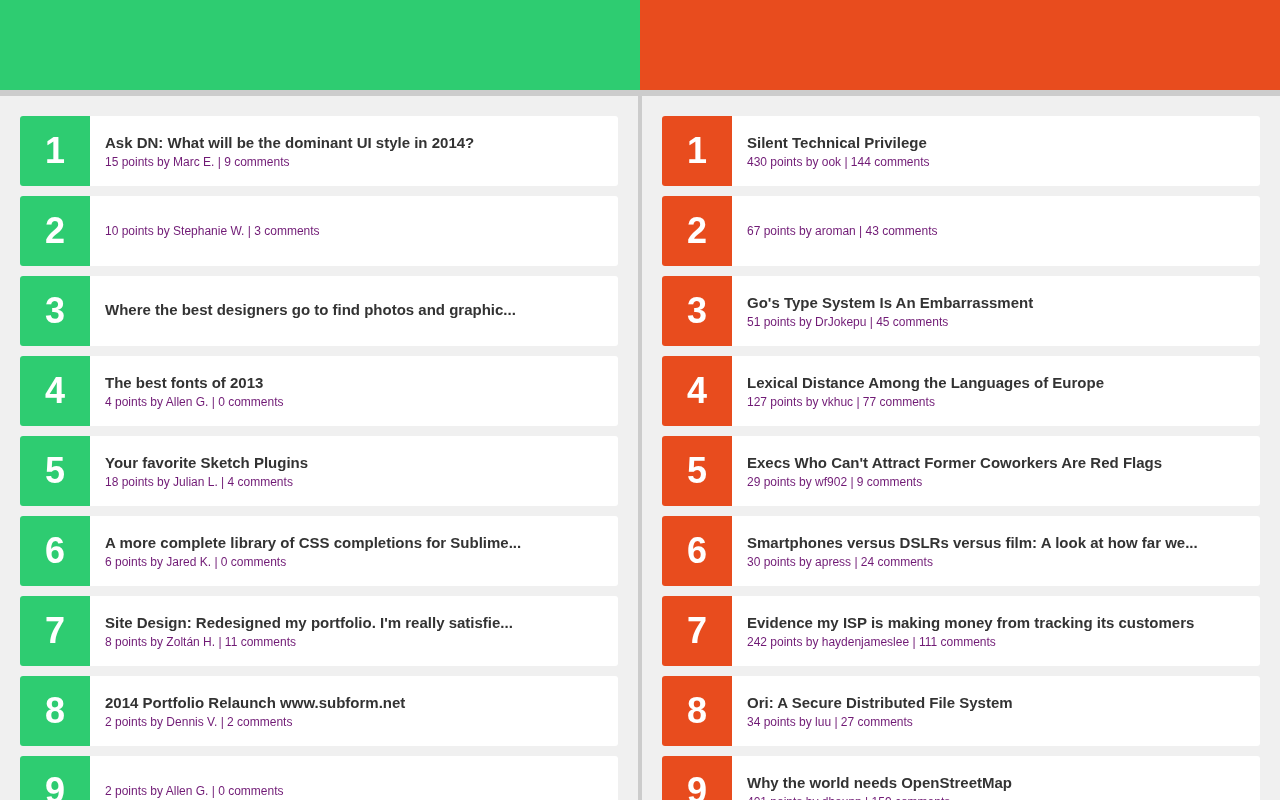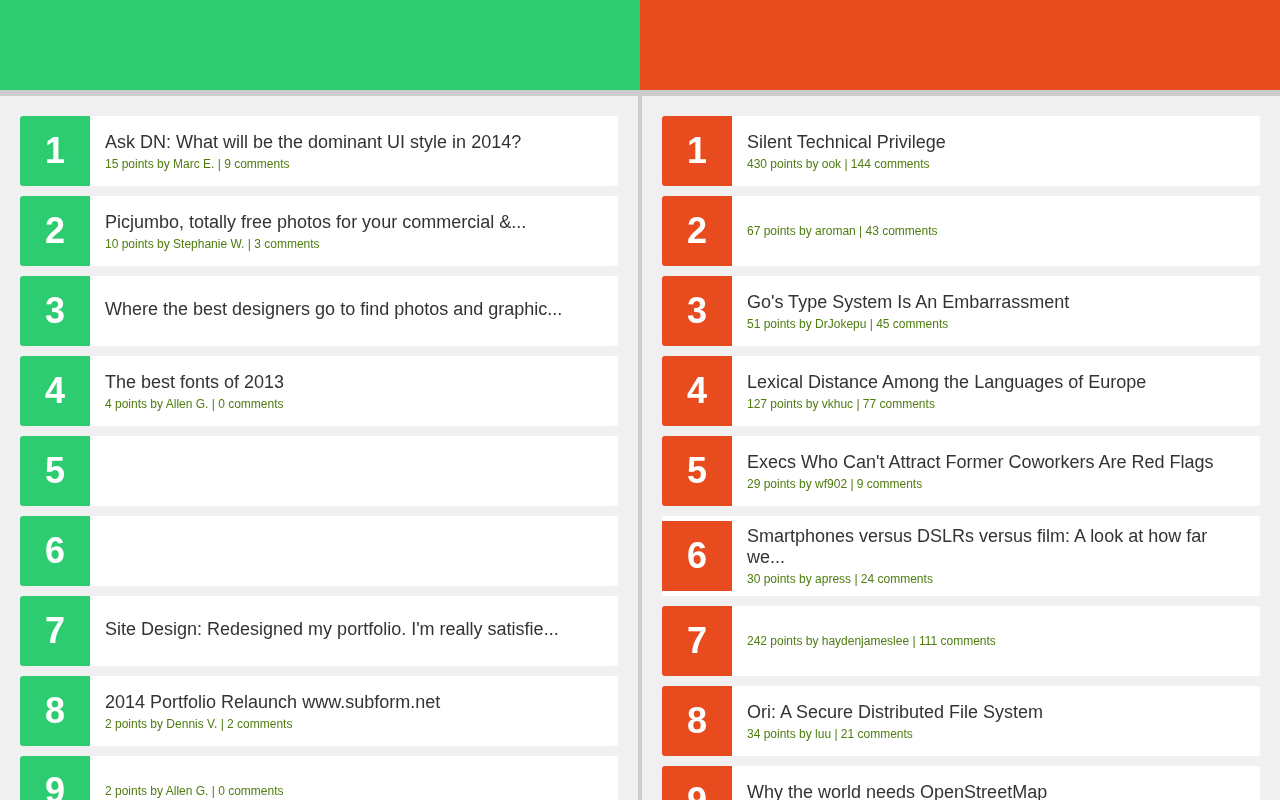--- a/index.html
+++ b/index.html
@@ -69,29 +69,29 @@
 
     .rank-badge.green { background: #2ecc71; }
     .rank-badge.orange { background: #e84c1e; }
 
     .item-content {
       padding: 10px 15px;
       flex: 1;
     }
 
     .item-title {
-      font-size: 18px;
-      font-weight: normal;
+      font-size: 15px;
+      font-weight: bold;
       color: #333;
       margin-bottom: 4px;
     }
 
     .item-meta {
       font-size: 12px;
-      color: #4d7c0f;
+      color: #701a75;
     }
 
     .column-divider {
       width: 4px;
       background: #ccc;
     }
   </style>
 </head>
 <body>
 
@@ -112,47 +112,55 @@
       <div class="news-item">
         <div class="rank-badge green">1</div>
         <div class="item-content">
           <div class="item-title">Ask DN: What will be the dominant UI style in 2014?</div>
           <div class="item-meta">15 points by Marc E. | 9 comments</div>
         </div>
       </div>
       <div class="news-item">
         <div class="rank-badge green">2</div>
         <div class="item-content">
-          <div class="item-title">Picjumbo, totally free photos for your commercial &amp;...</div>
           <div class="item-meta">10 points by Stephanie W. | 3 comments</div>
         </div>
       </div>
       <div class="news-item">
         <div class="rank-badge green">3</div>
         <div class="item-content">
           <div class="item-title">Where the best designers go to find photos and graphic...</div>
         </div>
       </div>
       <div class="news-item">
         <div class="rank-badge green">4</div>
         <div class="item-content">
           <div class="item-title">The best fonts of 2013</div>
           <div class="item-meta">4 points by Allen G. | 0 comments</div>
         </div>
       </div>
       <div class="news-item">
         <div class="rank-badge green">5</div>
+        <div class="item-content">
+          <div class="item-title">Your favorite Sketch Plugins</div>
+          <div class="item-meta">18 points by Julian L. | 4 comments</div>
+        </div>
       </div>
       <div class="news-item">
         <div class="rank-badge green">6</div>
+        <div class="item-content">
+          <div class="item-title">A more complete library of CSS completions for Sublime...</div>
+          <div class="item-meta">6 points by Jared K. | 0 comments</div>
+        </div>
       </div>
       <div class="news-item">
         <div class="rank-badge green">7</div>
         <div class="item-content">
           <div class="item-title">Site Design: Redesigned my portfolio. I'm really satisfie...</div>
+          <div class="item-meta">8 points by Zoltán H. | 11 comments</div>
         </div>
       </div>
       <div class="news-item">
         <div class="rank-badge green">8</div>
         <div class="item-content">
           <div class="item-title">2014 Portfolio Relaunch www.subform.net</div>
           <div class="item-meta">2 points by Dennis V. | 2 comments</div>
         </div>
       </div>
       <div class="news-item">
@@ -203,28 +211,29 @@
       <div class="news-item">
         <div class="rank-badge orange">6</div>
         <div class="item-content">
           <div class="item-title">Smartphones versus DSLRs versus film: A look at how far we...</div>
           <div class="item-meta">30 points by apress | 24 comments</div>
         </div>
       </div>
       <div class="news-item">
         <div class="rank-badge orange">7</div>
         <div class="item-content">
+          <div class="item-title">Evidence my ISP is making money from tracking its customers</div>
           <div class="item-meta">242 points by haydenjameslee | 111 comments</div>
         </div>
       </div>
       <div class="news-item">
         <div class="rank-badge orange">8</div>
         <div class="item-content">
           <div class="item-title">Ori: A Secure Distributed File System</div>
-          <div class="item-meta">34 points by luu | 21 comments</div>
+          <div class="item-meta">34 points by luu | 27 comments</div>
         </div>
       </div>
       <div class="news-item">
         <div class="rank-badge orange">9</div>
         <div class="item-content">
           <div class="item-title">Why the world needs OpenStreetMap</div>
           <div class="item-meta">401 points by dbaupp | 159 comments</div>
         </div>
       </div>
     </div>

